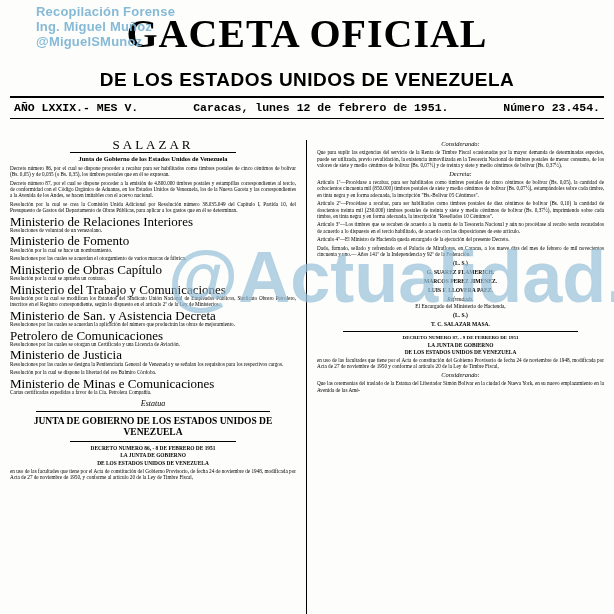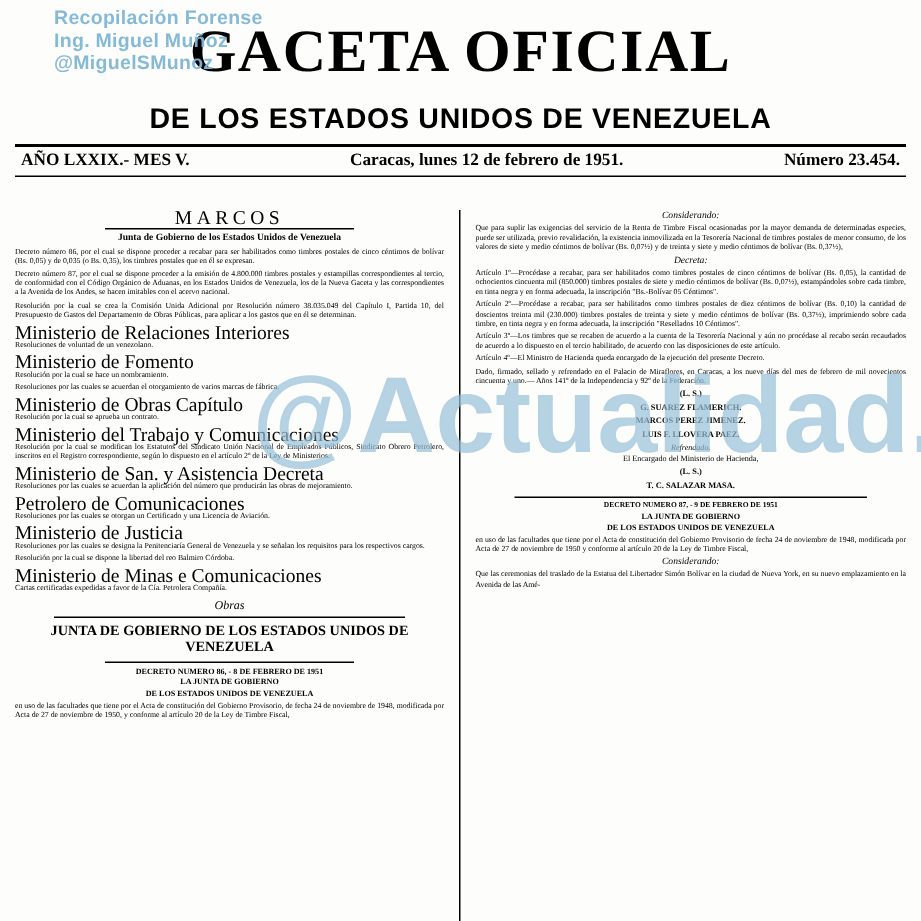--- a/index.html
+++ b/index.html
@@ -64,21 +64,21 @@
     margin-top:7px;
   }
   .rule{
     height:2px;background:#000;margin:5px 10px 0 10px;
   }
   .rule.thin{height:1px;margin-top:2px;}
   .issueline{
     display:flex;
     justify-content:space-between;
     align-items:baseline;
-    font-family:Liberation Serif, serif;
+    font-family:Liberation Mono, monospace;
     font-size:11.5px;
     font-weight:bold;
     padding:3px 14px 2px 14px;
   }
   .issueline .mid{font-weight:bold;}
   .body{
     position:absolute;
     top:140px;left:0;right:0;bottom:0;
     display:flex;
   }
@@ -175,21 +175,21 @@
       <span>AÑO LXXIX.- MES V.</span>
       <span class="mid">Caracas, lunes 12 de febrero de 1951.</span>
       <span>Número 23.454.</span>
     </div>
     <div class="rule thin"></div>
   </div>
 
   <div class="body">
 
     <div class="col left">
-      <div class="sumario">MARCOS</div>
+      <div class="sumario">SALAZAR</div>
       <hr class="hr short">
       <div class="sub">Junta de Gobierno de los Estados Unidos de Venezuela</div>
       <div class="para">Decreto número 86, por el cual se dispone proceder a recabar para ser habilitados como timbres postales de cinco céntimos de bolívar (Bs. 0,05) y de 0,035 (o Bs. 0,35), los timbres postales que en él se expresan.</div>
       <div class="para">Decreto número 87, por el cual se dispone proceder a la emisión de 4.800.000 timbres postales y estampillas correspondientes al tercio, de conformidad con el Código Orgánico de Aduanas, en los Estados Unidos de Venezuela, los de la Nueva Gaceta y las correspondientes a la Avenida de los Andes, se hacen imitables con el acervo nacional.</div>
       <div class="para">Resolución por la cual se crea la Comisión Unida Adicional por Resolución número 38.035.049 del Capítulo I, Partida 10, del Presupuesto de Gastos del Departamento de Obras Públicas, para aplicar a los gastos que en él se determinan.</div>
 
       <div class="minhead">Ministerio de Relaciones Interiores</div>
       <div class="para">Resoluciones de voluntad de un venezolano.</div>
 
       <div class="minhead">Ministerio de Fomento</div>
@@ -208,21 +208,21 @@
       <div class="minhead">Petrolero de Comunicaciones</div>
       <div class="para">Resoluciones por las cuales se otorgan un Certificado y una Licencia de Aviación.</div>
 
       <div class="minhead">Ministerio de Justicia</div>
       <div class="para">Resoluciones por las cuales se designa la Penitenciaría General de Venezuela y se señalan los requisitos para los respectivos cargos.</div>
       <div class="para">Resolución por la cual se dispone la libertad del reo Balmiro Córdoba.</div>
 
       <div class="minhead">Ministerio de Minas e Comunicaciones</div>
       <div class="para">Cartas certificadas expedidas a favor de la Cía. Petrolera Compañía.</div>
 
-      <div class="avisos">Obras</div>
+      <div class="avisos">Estatua</div>
       <hr class="hr">
 
       <div class="decreto-title">JUNTA DE GOBIERNO DE LOS ESTADOS UNIDOS DE VENEZUELA</div>
       <hr class="hr short">
       <div class="small-center bold">DECRETO NUMERO 86, - 8 DE FEBRERO DE 1951</div>
       <div class="small-center bold">LA JUNTA DE GOBIERNO</div>
       <div class="small-center bold">DE LOS ESTADOS UNIDOS DE VENEZUELA</div>
       <div class="para">en uso de las facultades que tiene por el Acta de constitución del Gobierno Provisorio, de fecha 24 de noviembre de 1948, modificada por Acta de 27 de noviembre de 1950, y conforme al artículo 20 de la Ley de Timbre Fiscal,</div>
     </div>
 

